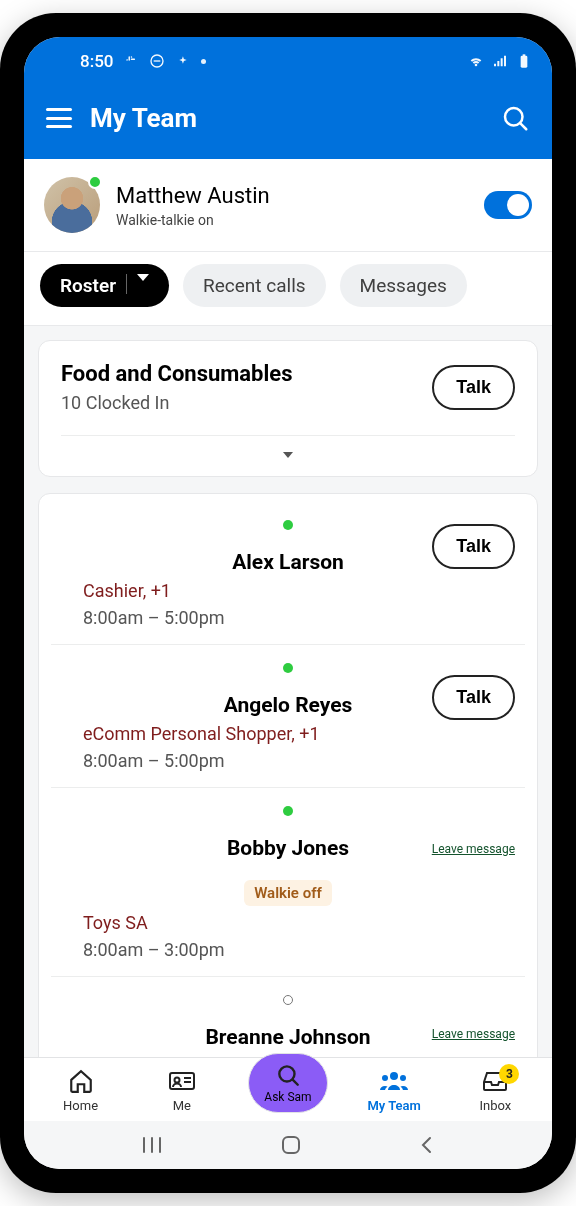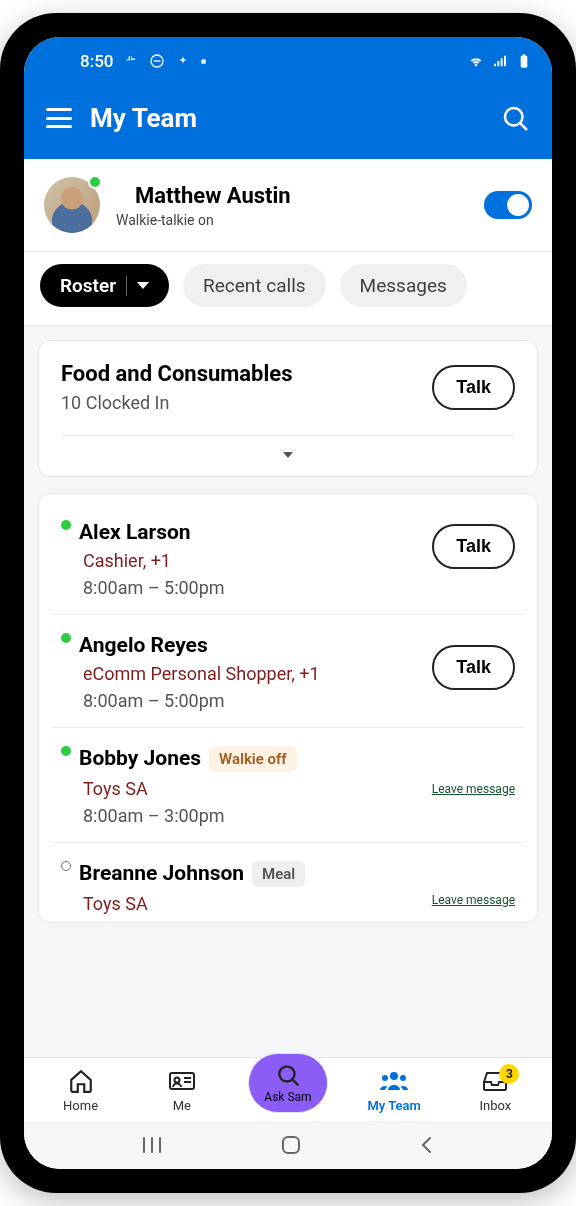--- a/index.html
+++ b/index.html
@@ -72,38 +72,38 @@
   .avatar::after{
     content:""; position:absolute; inset:0; border-radius:50%;
     background:
       radial-gradient(circle at 50% 38%, #caa17a 0 11px, transparent 11.5px),
       radial-gradient(circle at 50% 80%, #4a6d9c 0 20px, transparent 20.5px);
   }
   .status-dot{
     position:absolute; top:-2px; right:-2px; width:14px; height:14px;
     background:#2ecc40; border:2px solid #fff; border-radius:50%;
   }
-  .user-row .info .name{ font-size:22px; font-weight:700;margin-left:19px; }
+  .user-row .info .name{ font-size:22px; font-weight:400; }
   .user-row .info .sub{ font-size:14px; color:#444; margin-top:4px;}
   .toggle {
     margin-left:auto; width:48px; height:28px; border-radius:14px;
     background:#0071dc; position:relative;
   }
   .toggle::after{
     content:""; position:absolute; right:3px; top:3px; width:22px; height:22px;
     background:#fff; border-radius:50%;
   }
   
   .tabs-row{
     background:#fff; padding: 12px 16px 18px; display:flex; gap:14px; align-items:center;
     border-bottom:1px solid #e8e9eb;
   }
   .pill{
     border-radius: 999px; padding: 10px 20px; font-size:19px;
-    display:inline-flex; align-items:center; gap:10px; white-space:nowrap;
+    display:inline-flex; gap:10px; white-space:nowrap;
   }
   .pill.active{ background:#000; color:#fff; font-weight:600;}
   .pill.inactive{ background:#eef0f2; color:#404040; }
   .pill .divider{ width:1px; height:20px; background:#666;}
   .caret-down{ width:0;height:0;border-left:6px solid transparent;border-right:6px solid transparent;border-top:7px solid #fff;}
   .caret-down.small{border-left:5px solid transparent;border-right:5px solid transparent;border-top:6px solid #555;}
   
   .content{ flex:1; overflow:hidden; padding: 14px 14px 0; background:#f5f6f7;}
   .card{
     background:#fff; border:1px solid #e6e7e9; border-radius:12px;
@@ -123,21 +123,21 @@
     border-top:1px solid #eceded; margin:10px 22px 0;
     padding:16px 0 18px; text-align:center; font-size:19px; font-weight:600;
     display:flex; justify-content:center; align-items:center; gap:10px;
   }
   
   .list .item{
     padding: 18px 22px 16px 22px; position:relative;
   }
   .list .item + .item{ border-top:1px solid #eceded; margin:0 12px; padding-left:10px; padding-right:10px;}
   .list .item:first-child{ padding-top:26px;}
-  .row1{ display:flex; align-items:flex-start; gap:8px;}
+  .row1{ display:flex; align-items:center; gap:20px;flex-direction:column;}
   .dot{ width:10px; height:10px; border-radius:50%; flex-shrink:0;}
   .dot.online{ background:#2ecc40;}
   .dot.empty{ background:#fff; border:1.5px solid #777;}
   .person-name{ font-size:21px; font-weight:700;}
   .badge{
     background:#fdf2e3; color:#a15c1a; font-size:15px; padding:4px 10px;
     border-radius:6px; font-weight:600;
   }
   .badge.grey{ background:#efeff1; color:#555;}
   .role{ font-size:18px; color:#7f1d1d; margin-left:22px; margin-top:6px;}

